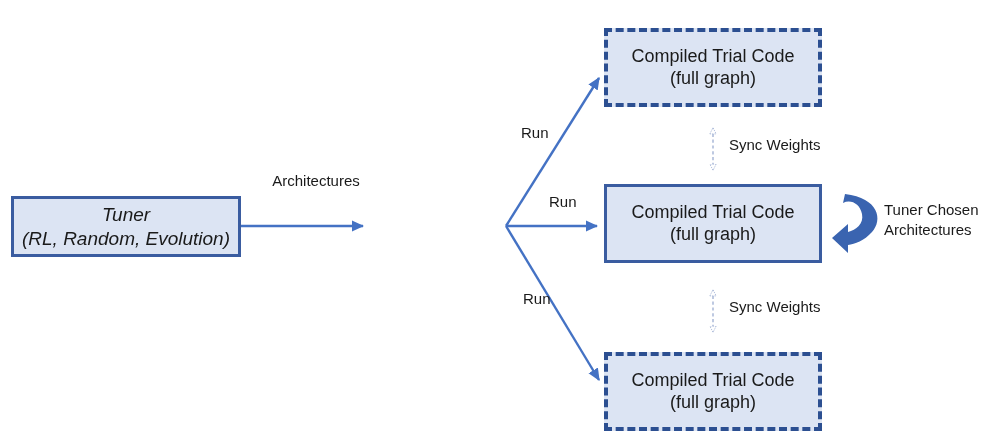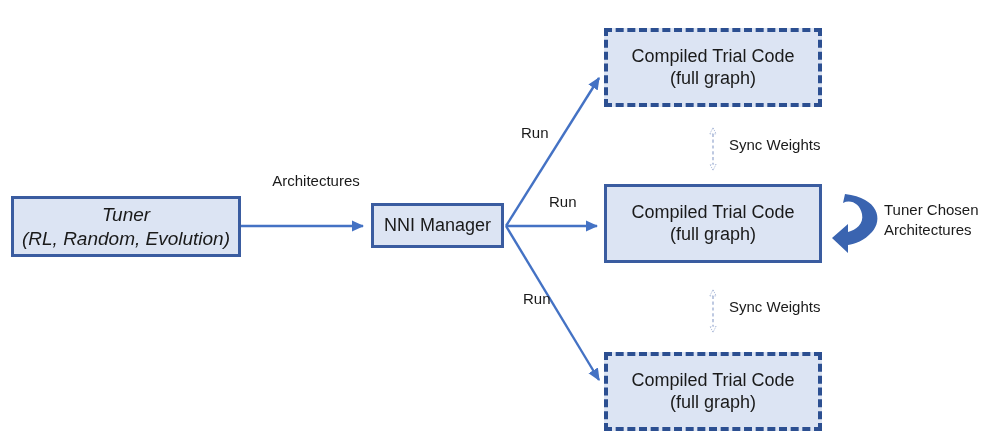--- a/index.html
+++ b/index.html
@@ -117,23 +117,20 @@
                C 860 204, 851 199, 843 203
                Z" fill="#3a64b0"></path>
     </g>
   </svg>
 
   <div class="node-box solid" id="tuner-box">
     <span class="node-line">Tuner</span>
     <span class="node-line">(RL, Random, Evolution)</span>
   </div>
 
-  <div class="node-box solid" id="nni-box">
-    <span class="node-line">NNI Manager</span>
-  </div>
 
   <div class="node-box dashed" id="trial-top">
     <span class="node-line">Compiled Trial Code</span>
     <span class="node-line">(full graph)</span>
   </div>
 
   <div class="node-box solid" id="trial-mid">
     <span class="node-line">Compiled Trial Code</span>
     <span class="node-line">(full graph)</span>
   </div>

